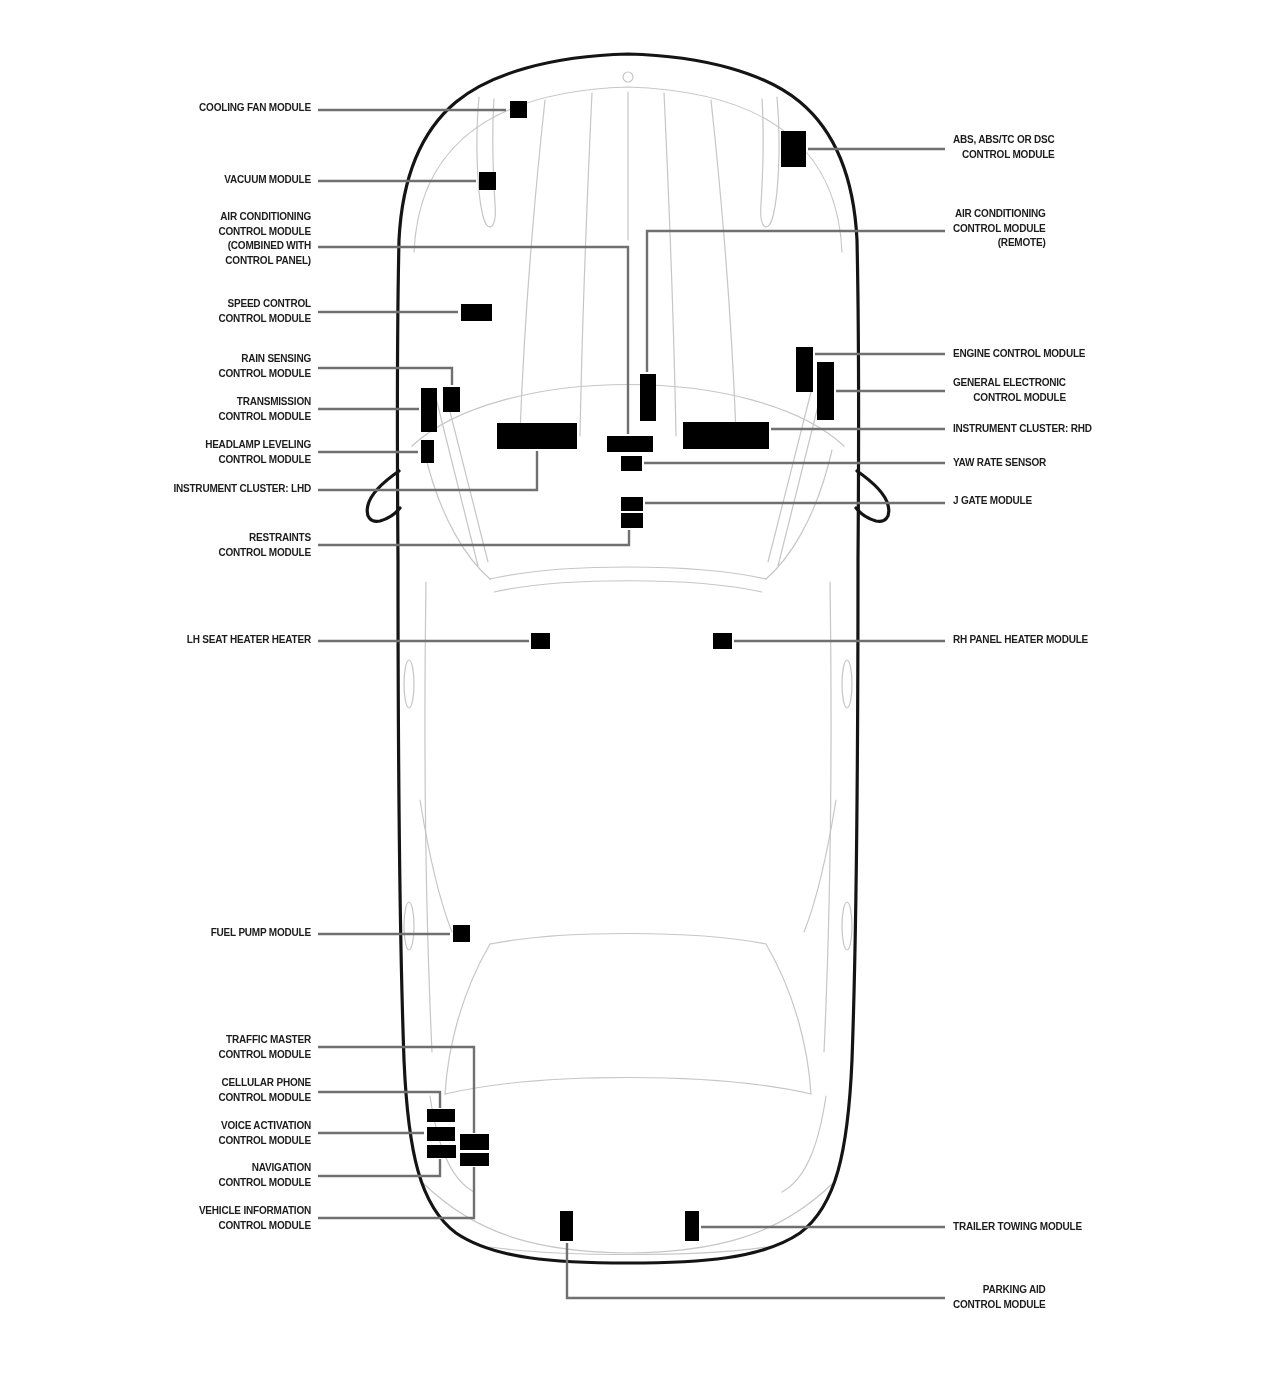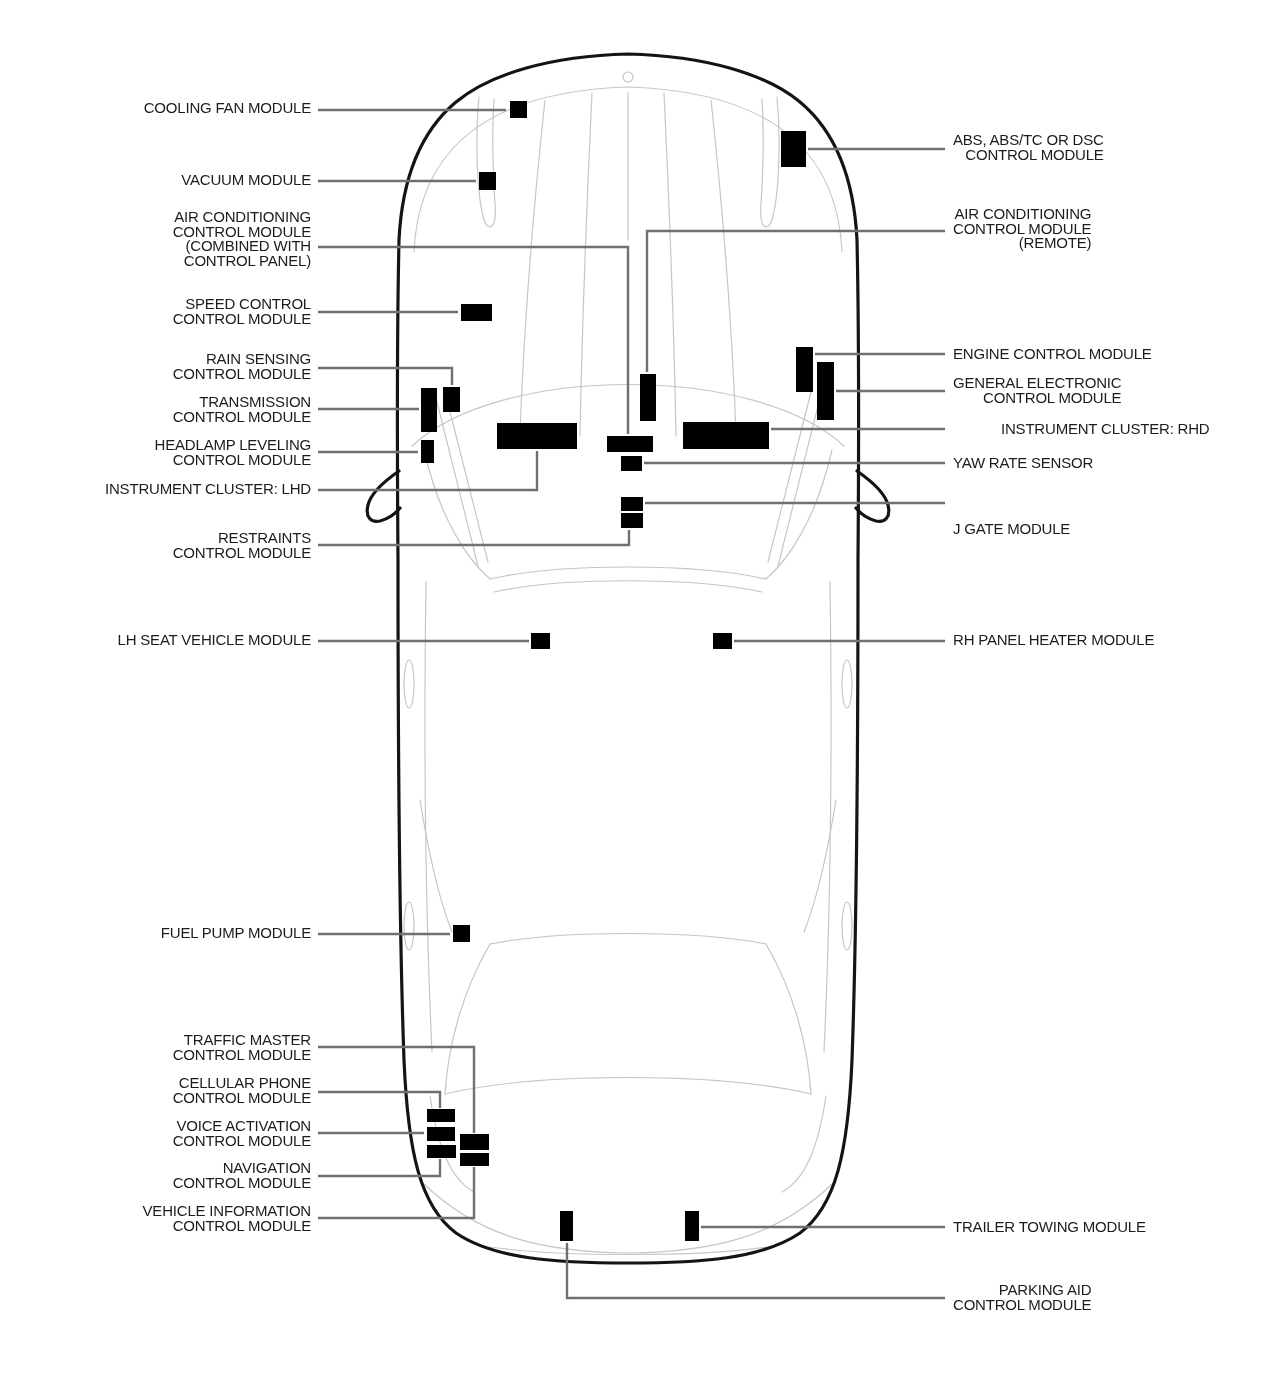--- a/index.html
+++ b/index.html
@@ -6,21 +6,21 @@
   #stage{
     position:relative;width:1280px;height:1392px;background:#fff;overflow:hidden;
     font-family:"Liberation Sans",sans-serif;
   }
   #diagram-svg{position:absolute;left:0;top:0;}
   .car-outline{fill:none;stroke:var(--outline,#141414);stroke-width:3.2;stroke-linecap:round;stroke-linejoin:round;}
   .car-inner{fill:none;stroke:var(--inner,#c6c6c6);stroke-width:1.2;stroke-linecap:round;}
   .leader{fill:none;stroke:var(--leader,#707070);stroke-width:2.4;}
   .module{fill:var(--module,#000);stroke:none;}
   .label{
-    position:absolute;white-space:pre-line;font-weight:400;font-size:15px;
+    position:absolute;white-space:pre-line;font-weight:700;font-size:10px;
     line-height:14.6px;color:var(--labelcolor,#1c1c1c);letter-spacing:-0.2px;
   }
   .label.left{text-align:right;}
   .label.right{text-align:right;}
 </style>
 </head>
 <body>
 
 <div id="stage">
   <svg id="diagram-svg" width="1280" height="1392" viewBox="0 0 1280 1392">
@@ -136,41 +136,41 @@
 CONTROL MODULE</div>
       <div class="label left" style="top: 352px; right: 969px;">RAIN SENSING
 CONTROL MODULE</div>
       <div class="label left" style="top: 395px; right: 969px;">TRANSMISSION
 CONTROL MODULE</div>
       <div class="label left" style="top: 438px; right: 969px;">HEADLAMP LEVELING
 CONTROL MODULE</div>
       <div class="label left" style="top: 482px; right: 969px;">INSTRUMENT CLUSTER: LHD</div>
       <div class="label left" style="top: 531px; right: 969px;">RESTRAINTS
 CONTROL MODULE</div>
-      <div class="label left" style="top: 633px; right: 969px;">LH SEAT VEHICLE MODULE</div>
+      <div class="label left" style="top: 633px; right: 969px;">LH SEAT HEATER HEATER</div>
       <div class="label left" style="top: 926px; right: 969px;">FUEL PUMP MODULE</div>
       <div class="label left" style="top: 1033px; right: 969px;">TRAFFIC MASTER
 CONTROL MODULE</div>
       <div class="label left" style="top: 1076px; right: 969px;">CELLULAR PHONE
 CONTROL MODULE</div>
       <div class="label left" style="top: 1119px; right: 969px;">VOICE ACTIVATION
 CONTROL MODULE</div>
       <div class="label left" style="top: 1161px; right: 969px;">NAVIGATION
 CONTROL MODULE</div>
       <div class="label left" style="top: 1204px; right: 969px;">VEHICLE INFORMATION
 CONTROL MODULE</div>
       <div class="label right" style="top: 133px; left: 953px;">ABS, ABS/TC OR DSC
 CONTROL MODULE</div>
       <div class="label right" style="top: 207px; left: 953px;">AIR CONDITIONING
 CONTROL MODULE
 (REMOTE)</div>
       <div class="label right" style="top: 347px; left: 953px;">ENGINE CONTROL MODULE</div>
       <div class="label right" style="top: 376px; left: 953px;">GENERAL ELECTRONIC
 CONTROL MODULE</div>
-      <div class="label right" style="top: 422px; left: 953px; margin-left: 48px;">INSTRUMENT CLUSTER: RHD</div>
+      <div class="label right" style="top: 422px; left: 953px;">INSTRUMENT CLUSTER: RHD</div>
       <div class="label right" style="top: 456px; left: 953px;">YAW RATE SENSOR</div>
-      <div class="label right" style="top: 522px; left: 953px;">J GATE MODULE</div>
+      <div class="label right" style="top: 494px; left: 953px;">J GATE MODULE</div>
       <div class="label right" style="top: 633px; left: 953px;">RH PANEL HEATER MODULE</div>
       <div class="label right" style="top: 1220px; left: 953px;">TRAILER TOWING MODULE</div>
       <div class="label right" style="top: 1283px; left: 953px;">PARKING AID
 CONTROL MODULE</div>
     </div>
 </div>
 
 </body></html>

